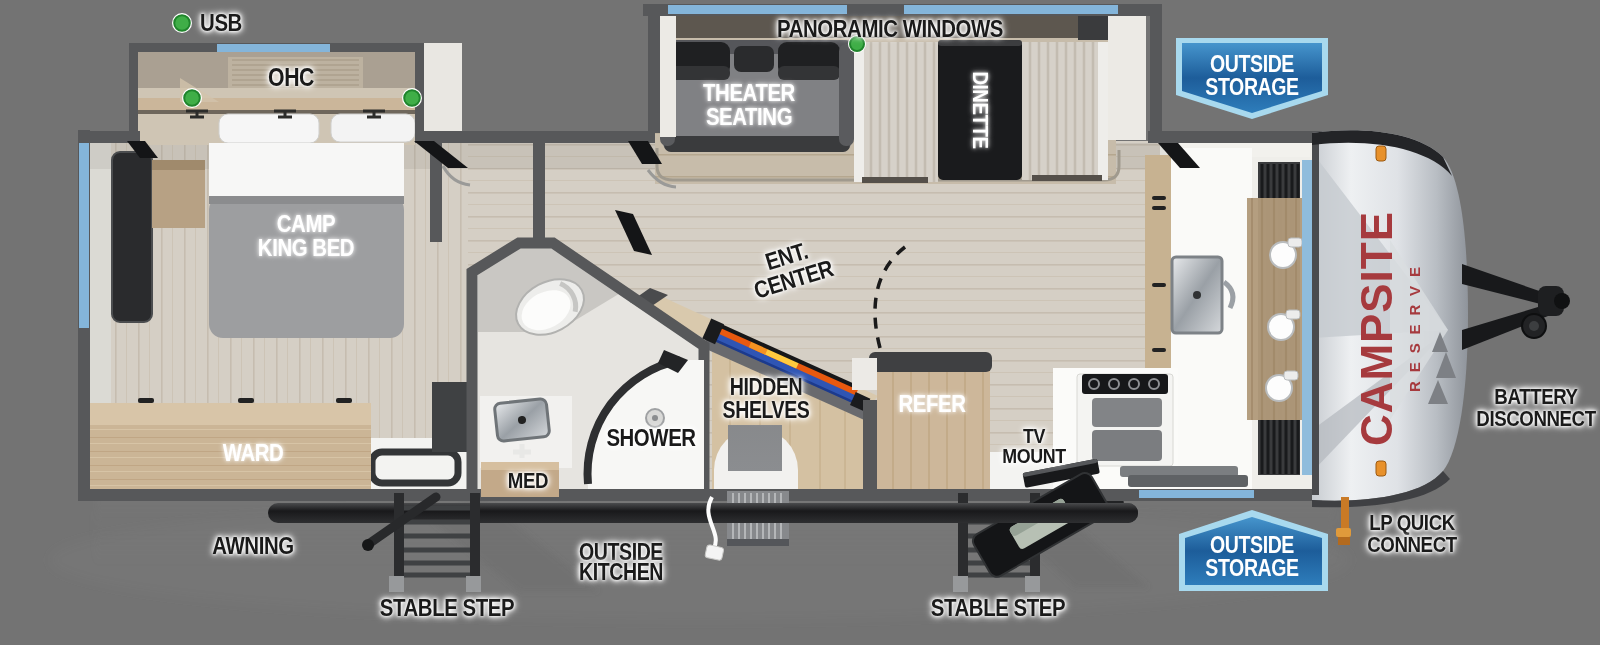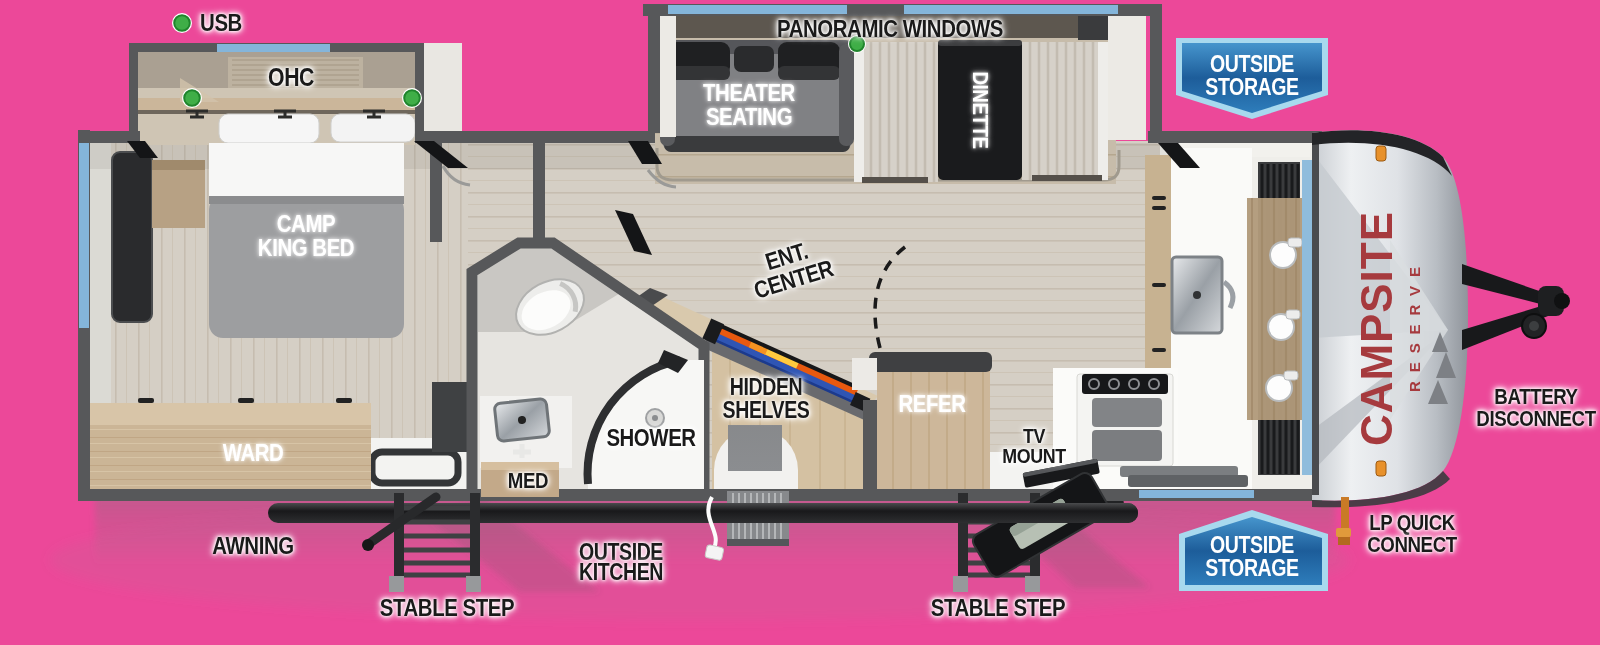--- a/index.html
+++ b/index.html
@@ -1,16 +1,16 @@
 <!DOCTYPE html>
 <html><head>
 <meta charset="utf-8">
 <style>
   html,body{margin:0;padding:0;background:#fff;}
-  #stage{position:relative;width:1600px;height:645px;background:#ec4899;overflow:hidden;
+  #stage{position:relative;width:1600px;height:645px;background:#737373;overflow:hidden;
          font-family:"Liberation Sans",sans-serif;}
   svg{position:absolute;left:0;top:0;}
   .lbl{position:absolute;font-weight:bold;color:#1a1a1a;text-align:center;
        line-height:1.0;letter-spacing:-0.5px;white-space:nowrap;
        transform:scaleX(0.85);
        text-shadow:0 0 3px #fff,0 0 5px #fff,0 0 7px #fff,0 0 9px #fff;}
   .wlbl{position:absolute;font-weight:bold;color:#fff;text-align:center;
        line-height:1.0;letter-spacing:-0.5px;white-space:nowrap;
        transform:scaleX(0.85);
        text-shadow:0 0 4px rgba(255,255,255,.85),0 0 7px rgba(255,255,255,.6);}

